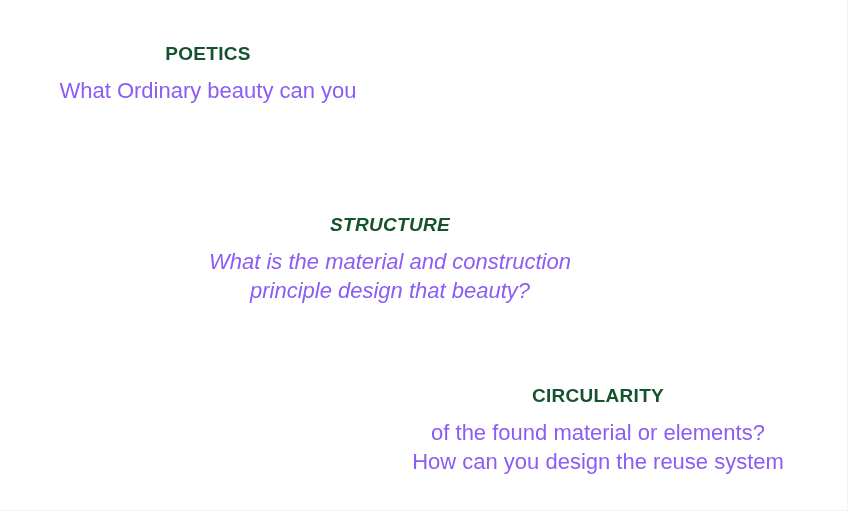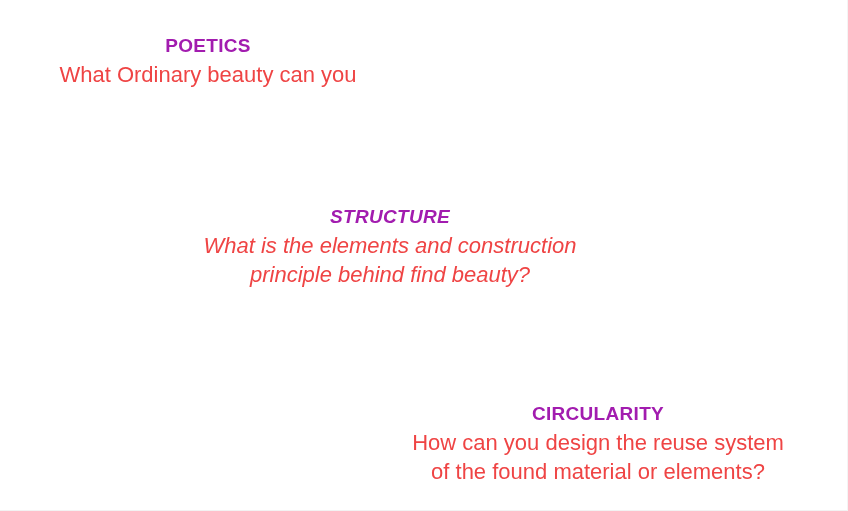--- a/index.html
+++ b/index.html
@@ -33,66 +33,66 @@
     text-align: center;
     
     transform: translateX(-50%);
   }
 
   .prompt-heading {
     font-size: 19px;
     font-weight: bold;
     line-height: 29px;
     letter-spacing: 0.3px;
-    color: #a21caf;
-    margin: 0;
+    color: #14532d;
+    margin: 8px;
     white-space: nowrap;
   }
 
   .prompt-line {
     font-size: 22px;
     font-weight: normal;
     line-height: 29px;
-    color: #ef4444;
+    color: #8b5cf6;
     margin: 0;
     white-space: nowrap;
   }
 
   
   .block-poetics {
     left: 208px;
     top: 31px;
   }
 
   .block-structure {
     left: 390px;
     top: 202px;
     font-style: italic;
   }
 
   .block-circularity {
     left: 598px;
-    top: 399px;
+    top: 373px;
   }
 </style>
 </head>
 <body>
 
 <div class="slide">
 
   <div class="prompt-block block-poetics">
     <p class="prompt-heading">POETICS</p>
     <p class="prompt-line">What Ordinary beauty can you</p>
   </div>
 
   <div class="prompt-block block-structure">
     <p class="prompt-heading">STRUCTURE</p>
-    <p class="prompt-line">What is the elements and construction</p>
-    <p class="prompt-line">principle behind find beauty?</p>
+    <p class="prompt-line">What is the material and construction</p>
+    <p class="prompt-line">principle design that beauty?</p>
   </div>
 
   <div class="prompt-block block-circularity">
     <p class="prompt-heading">CIRCULARITY</p>
+    <p class="prompt-line">of the found material or elements?</p>
     <p class="prompt-line">How can you design the reuse system</p>
-    <p class="prompt-line">of the found material or elements?</p>
   </div>
 
 </div>
 
 </body></html>

